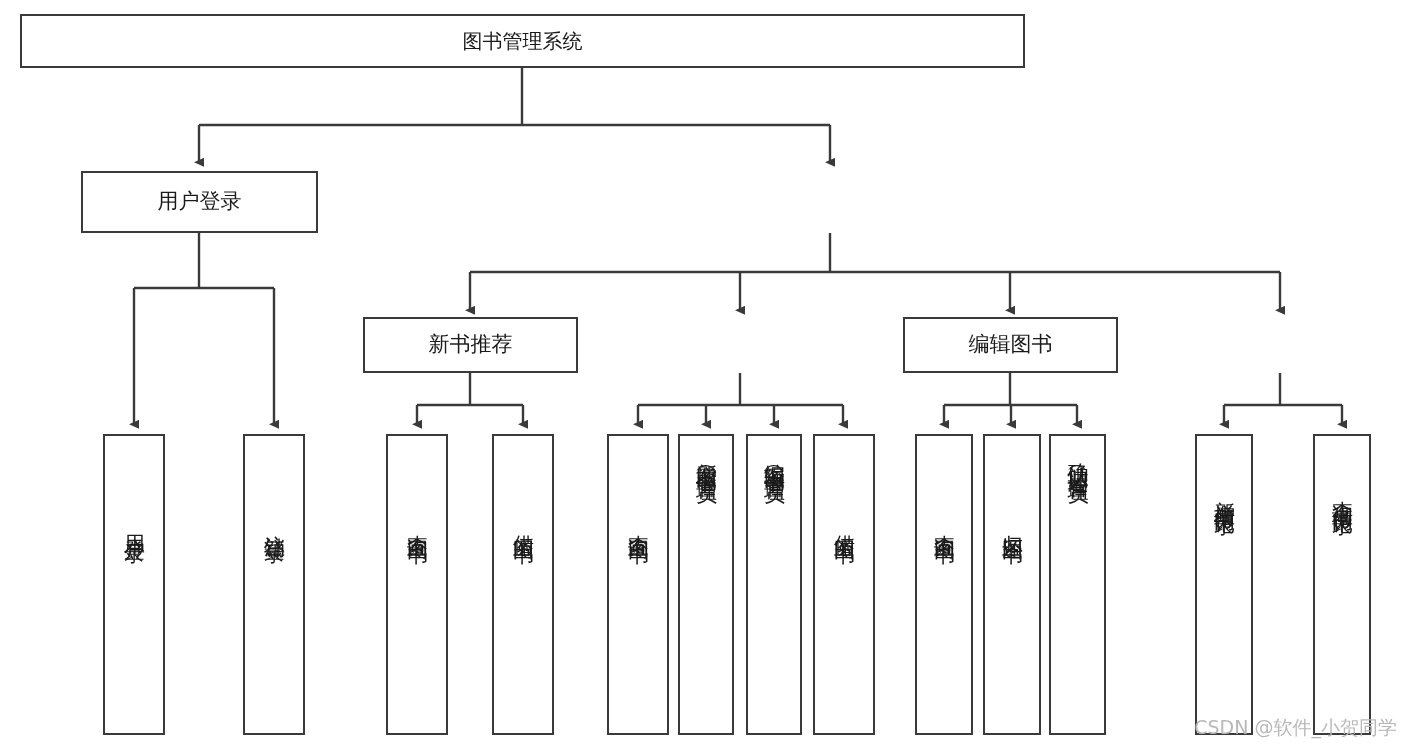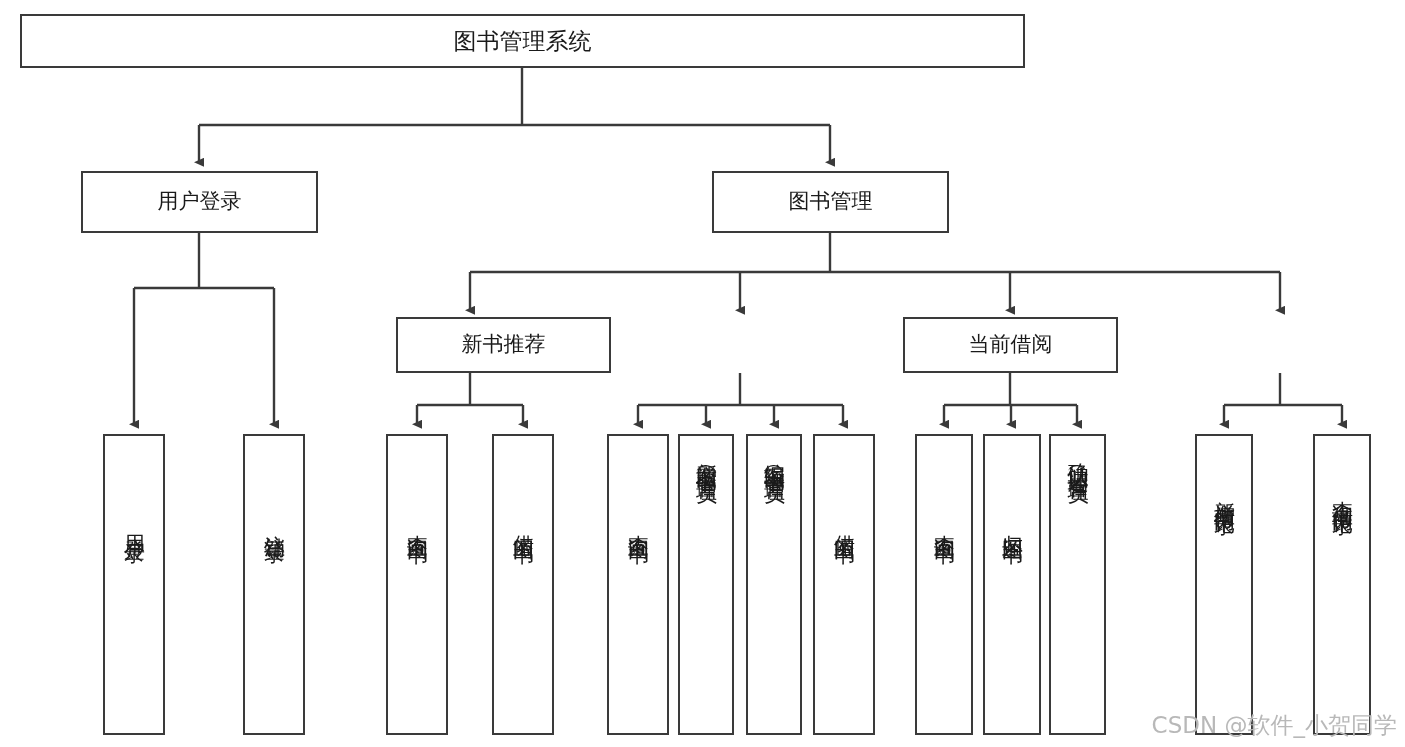--- a/index.html
+++ b/index.html
@@ -39,21 +39,21 @@
     color: #1a1a1a;
     text-align: center;
     line-height: 1.22;
     white-space: pre;
   }
   .node.horiz .node-label {
     font-size: 21px;
     writing-mode: horizontal-tb;
   }
   .node.root .node-label {
-    font-size: 23px;
+    font-size: 20px;
   }
   .node.vert {
     align-items: flex-start;
     justify-content: center;
     padding-top: 0px;
   }
   .node.vert .node-label {
     writing-mode: vertical-rl;
     text-orientation: upright;
     font-size: 21px;
@@ -68,21 +68,21 @@
     margin-top: 10px;
   }
   .node.vert.mid5 .node-label {
     margin-top: 48px;
   }
   .watermark {
     position: absolute;
     right: 8px;
     bottom: 6px;
     color: #b8b8b8;
-    font-size: 23px;
+    font-size: 19px;
     z-index: 5;
     white-space: nowrap;
   }
 </style>
 </head>
 <body>
 
 <div id="canvas">
 
   <svg id="edges" viewBox="0 0 1405 747">
@@ -135,29 +135,26 @@
     </g>
   </svg>
 
   <div class="node horiz root" style="left:20px; top:14px; width:1005px; height:54px;">
     <span class="node-label">图书管理系统</span>
   </div>
 
   <div class="node horiz" style="left:81px; top:171px; width:237px; height:62px;">
     <span class="node-label">用户登录</span>
   </div>
-  <div class="node horiz" style="left:712px; top:171px; width:237px; height:62px;">
-    <span class="node-label">图书管理</span>
-  </div>
-
-  <div class="node horiz" style="left:363px; top:317px; width:215px; height:56px;margin-left:33px;">
+
+  <div class="node horiz" style="left:363px; top:317px; width:215px; height:56px;">
     <span class="node-label">新书推荐</span>
   </div>
   <div class="node horiz" style="left:903px; top:317px; width:215px; height:56px;">
-    <span class="node-label">当前借阅</span>
+    <span class="node-label">编辑图书</span>
   </div>
 
   <div class="node vert mid" style="left:103px; top:434px; width:62px; height:301px;">
     <span class="node-label">用户登录</span>
   </div>
   <div class="node vert mid" style="left:243px; top:434px; width:62px; height:301px;">
     <span class="node-label">注销登录</span>
   </div>
 
   <div class="node vert mid" style="left:386px; top:434px; width:62px; height:301px;">

